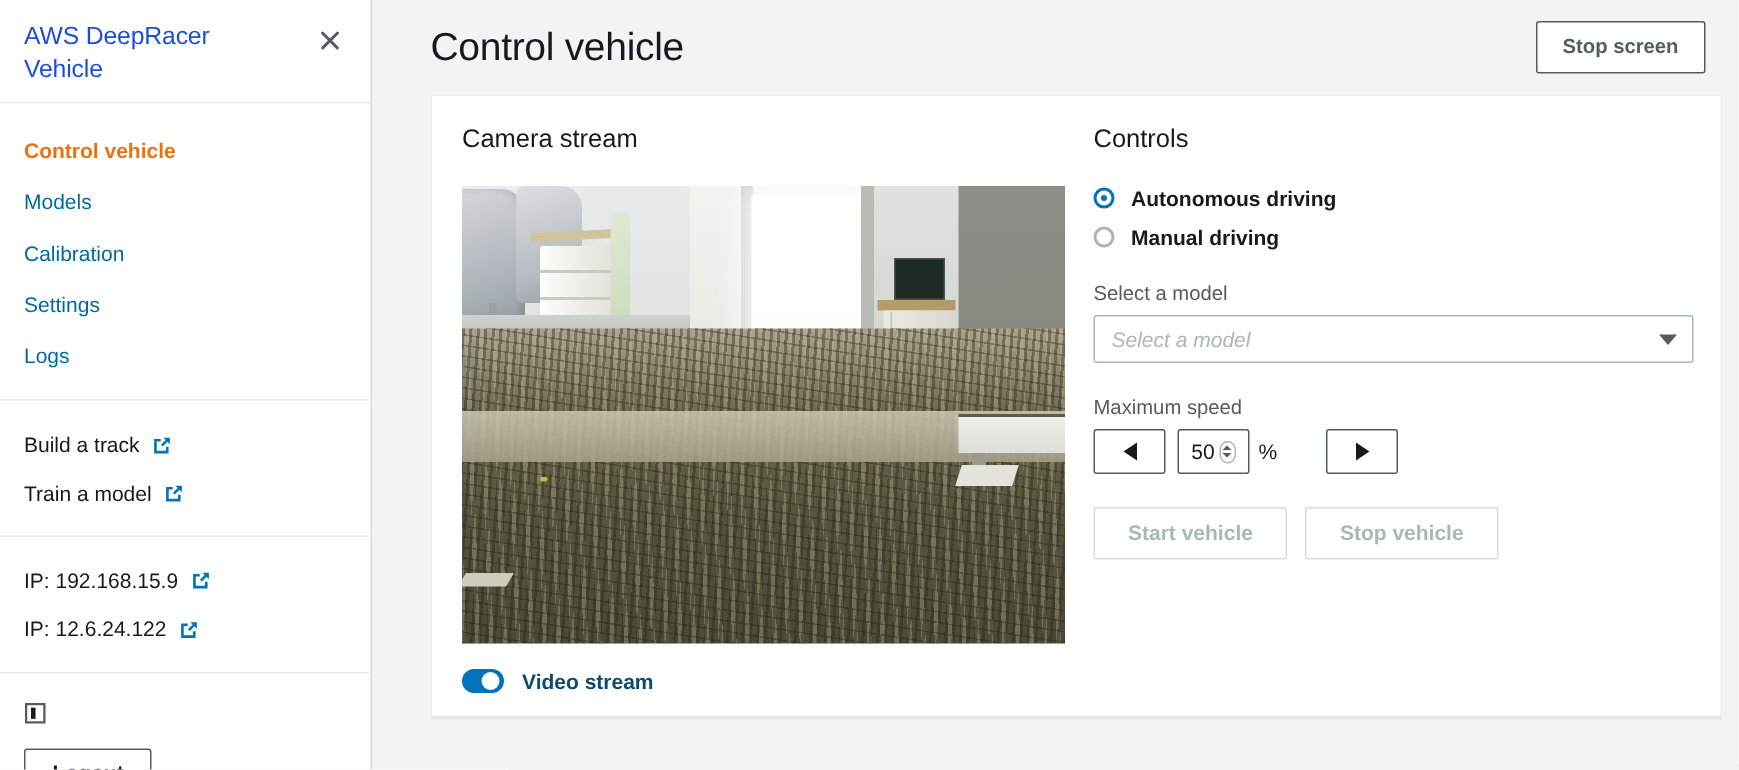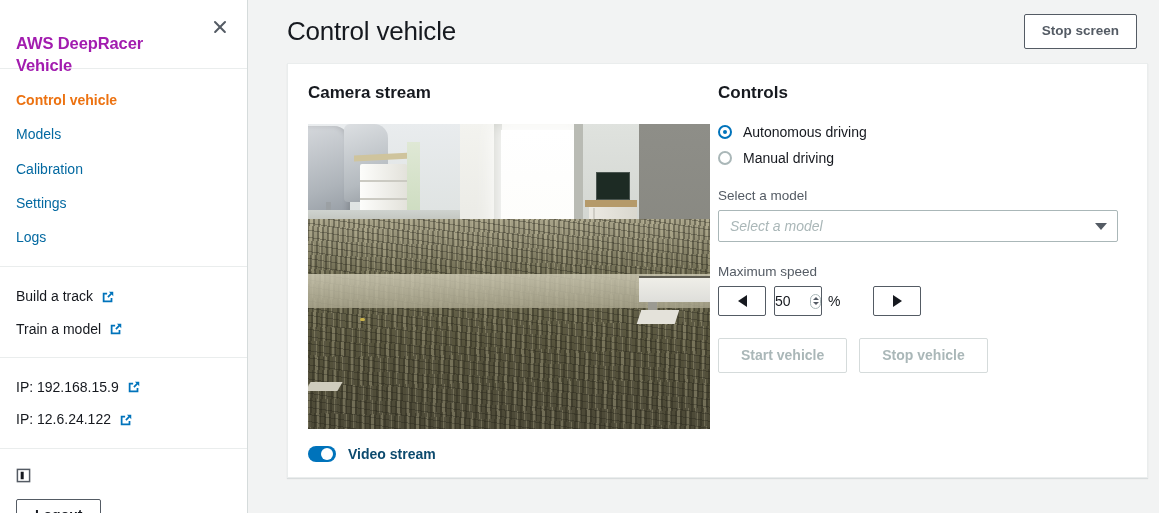--- a/index.html
+++ b/index.html
@@ -20,22 +20,22 @@
     border-right:1px solid #d5dbdb;
     position:relative;
   }
   .sb-header {
     padding:14px 16px 12px 16px;
     display:flex; align-items:flex-start; justify-content:space-between;
     border-bottom:1px solid #eaeded;
     height:69px;
   }
   .sb-title {
-    font-size:16.5px; font-weight:bold; line-height:1.32;
-    letter-spacing:-0.1px; color:#a21caf; max-width:175px;margin-top:19px;
+    font-size:16.5px; font-weight:normal; line-height:1.32;
+    letter-spacing:-0.1px; color:#1d4ed8; max-width:175px;
   }
   .close-btn {
     width:22px;height:22px;flex:0 0 22px;position:relative;cursor:pointer;
     margin-top:2px;
   }
   .close-btn:before,.close-btn:after{
     content:"";position:absolute;left:3px;top:10px;width:16px;height:1.8px;
     background:#545b64;border-radius:1px;
   }
   .close-btn:before{transform:rotate(45deg);}
@@ -84,23 +84,23 @@
   }
 
   .card {
     background:#ffffff; border:1px solid #eaeded;
     width:861px; height:415px;
     box-shadow:0 1px 1px 0 rgba(0,28,36,.10);
     padding:19px 20px 0 20px;
     display:flex; gap:0;
   }
   .col-left { width:402px; flex:0 0 402px; }
-  .col-right { flex:1 1 auto; padding-left:8px; }
-
-  .sec-title { font-size:17px; font-weight:bold; color:#16191f; margin:0 0 21px 0; }
+  .col-right { flex:1 1 auto; padding-left:19px; }
+
+  .sec-title { font-size:17px; font-weight:normal; color:#16191f; margin:0 0 21px 0; }
 
   
   .cam {
     width:402px; height:305px; position:relative; overflow:hidden;
     background:#8e8e88;
   }
   .cam .wall-left { position:absolute; left:0; top:0; width:152px; height:152px;
     background:linear-gradient(180deg,#e9ecee 0%,#dfe3e2 60%,#cfd2ce 100%); }
   .cam .wall-mid { position:absolute; left:152px; top:0; width:203px; height:162px;
     background:linear-gradient(180deg,#f3f3ef 0%,#e6e6e0 100%); }
@@ -174,21 +174,21 @@
   .radio-row { display:flex; align-items:center; gap:11px; margin-bottom:10px; cursor:pointer;}
   .radio {
     width:14px;height:14px;border-radius:50%;flex:0 0 14px;
     border:2px solid #aab7b8; background:#fff; position:relative;
   }
   .radio.on { border-color:#0073bb; }
   .radio.on:after {
     content:""; position:absolute; left:3px; top:3px; width:4px;height:4px;
     border-radius:50%; background:#0073bb;
   }
-  .radio-label { font-size:14px; font-weight:normal; color:#16191f; }
+  .radio-label { font-size:14px; font-weight:bold; color:#16191f; }
 
   .field-label { font-size:13.5px; color:#545b64; margin:22px 0 7px 0; }
   .select {
     width:400px; height:32px; border:1px solid #aab7b8; border-radius:2px;
     background:#fff; display:flex; align-items:center; justify-content:space-between;
     padding:0 10px 0 11px; cursor:pointer;
   }
   .select .ph { font-size:14px; color:#aab7b8; font-style:italic; }
   .caret { width:0;height:0;border-left:6px solid transparent;border-right:6px solid transparent;
     border-top:7px solid #545b64; }
@@ -197,21 +197,21 @@
   .arrow-btn {
     width:48px;height:30px;border:1px solid #545b64;border-radius:2px;background:#fff;
     display:flex;align-items:center;justify-content:center;cursor:pointer;
   }
   .tri-left { width:0;height:0;border-top:6px solid transparent;border-bottom:6px solid transparent;
     border-right:9px solid #16191f; }
   .tri-right { width:0;height:0;border-top:6px solid transparent;border-bottom:6px solid transparent;
     border-left:9px solid #16191f; }
   .spin {
     width:48px;height:30px;border:1px solid #545b64;border-radius:2px;background:#fff;
-    display:flex;align-items:center;justify-content:space-between;gap:3px;cursor:text;
+    display:flex;align-items:center;justify-content:center;gap:3px;cursor:text;
   }
   .spin .val { font-size:14px; color:#16191f; }
   .spin .arrows { width:11px;height:15px;border:1px solid #aab7b8;border-radius:6px;
     display:flex;flex-direction:column;align-items:center;justify-content:center;gap:2px; }
   .spin .up { width:0;height:0;border-left:3px solid transparent;border-right:3px solid transparent;
     border-bottom:3px solid #545b64;}
   .spin .dn { width:0;height:0;border-left:3px solid transparent;border-right:3px solid transparent;
     border-top:3px solid #545b64;}
   .pct { font-size:14px; color:#16191f; margin-left:-2px; }
   .gap { width:17px; }

